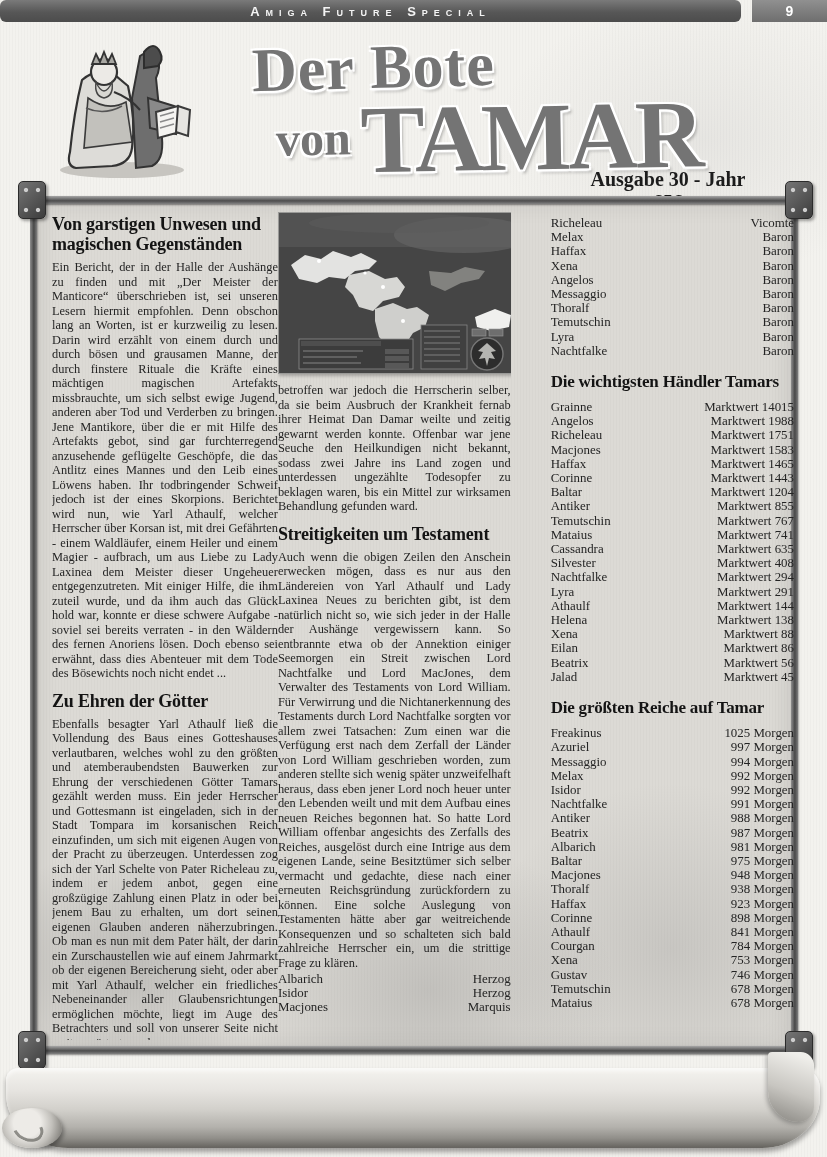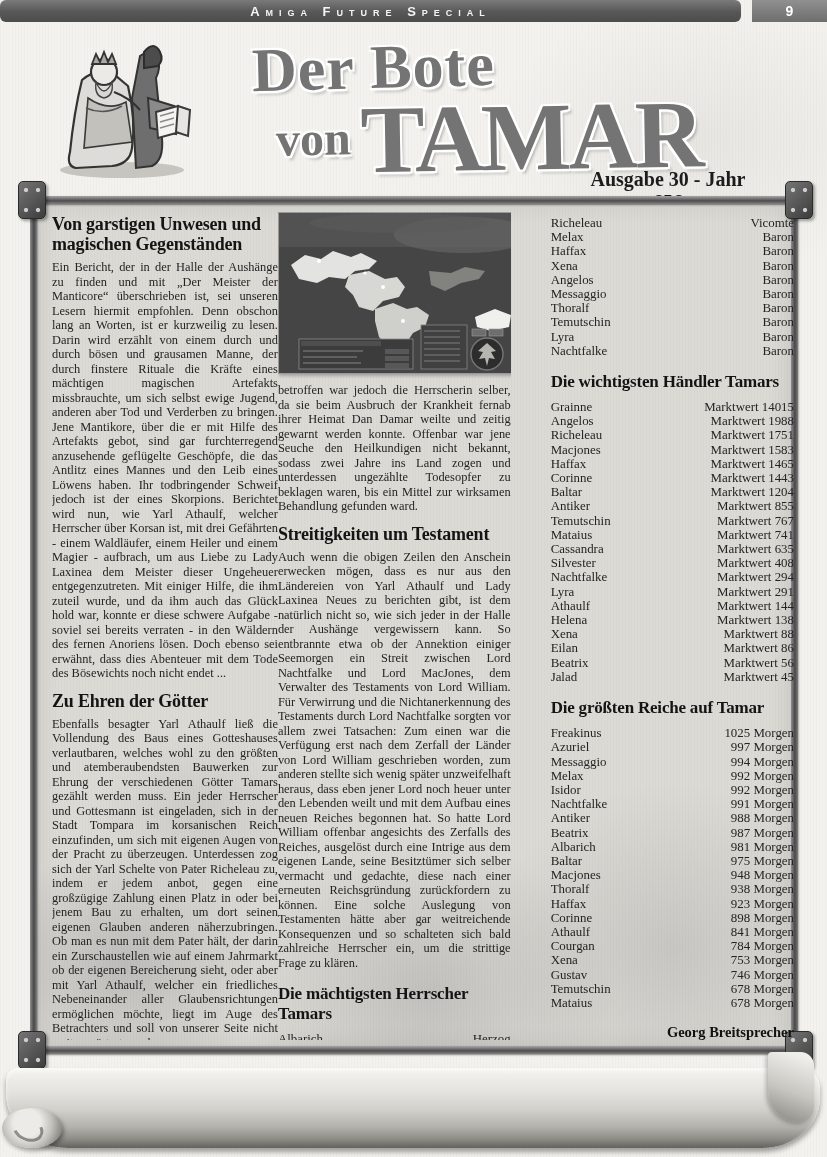--- a/index.html
+++ b/index.html
@@ -211,21 +211,20 @@
 
       <rect x="193" y="116" width="14" height="7" fill="#6e6e6e" stroke="#999" stroke-width="0.6"></rect>
       <rect x="210" y="116" width="14" height="7" fill="#6e6e6e" stroke="#999" stroke-width="0.6"></rect>
 
       <circle cx="208" cy="141" r="16" fill="#2d2d2d" stroke="#777" stroke-width="1.4"></circle>
       <path d="M208 130 l-9 8 5 1 -4 7 6 -1 2 8 2 -8 6 1 -4 -7 5 -1 z" fill="#b5b5b2"></path>
     </svg>
     <p class="body-text">betroffen war jedoch die Herrscherin selber, da sie beim Ausbruch der Krankheit fernab ihrer Heimat Dan Damar weilte und zeitig gewarnt werden konnte. Offenbar war jene Seuche den Heilkundigen nicht bekannt, sodass zwei Jahre ins Land zogen und unterdessen ungezählte Todesopfer zu beklagen waren, bis ein Mittel zur wirksamen Behandlung gefunden ward.</p>
     <div class="art-head">Streitigkeiten um Testament</div>
     <p class="body-text">Auch wenn die obigen Zeilen den Anschein erwecken mögen, dass es nur aus den Ländereien von Yarl Athaulf und Lady Laxinea Neues zu berichten gibt, ist dem natürlich nicht so, wie sich jeder in der Halle der Aushänge vergewissern kann. So entbrannte etwa ob der Annektion einiger Seemorgen ein Streit zwischen Lord Nachtfalke und Lord MacJones, dem Verwalter des Testaments von Lord William. Für Verwirrung und die Nichtanerkennung des Testaments durch Lord Nachtfalke sorgten vor allem zwei Tatsachen: Zum einen war die Verfügung erst nach dem Zerfall der Länder von Lord William geschrieben worden, zum anderen stellte sich wenig später unzweifelhaft heraus, dass eben jener Lord noch heuer unter den Lebenden weilt und mit dem Aufbau eines neuen Reiches begonnen hat. So hatte Lord William offenbar angesichts des Zerfalls des Reiches, ausgelöst durch eine Intrige aus dem eigenen Lande, seine Besitztümer sich selber vermacht und gedachte, diese nach einer erneuten Reichsgründung zurückfordern zu können. Eine solche Auslegung von Testamenten hätte aber gar weitreichende Konsequenzen und so schalteten sich bald zahlreiche Herrscher ein, um die strittige Frage zu klären.</p>
-    <div class="list-head">Die mächtigsten Herrscher Tamars</div>
     <div>
 
         <div class="lrow">
           <span class="n">Albarich</span>
           <span class="v">Herzog</span>
         </div>
 
         <div class="lrow">
           <span class="n">Isidor</span>
           <span class="v">Herzog</span>
@@ -491,15 +490,14 @@
         <div class="lrow">
           <span class="n">Temutschin</span>
           <span class="v">678 Morgen</span>
         </div>
 
         <div class="lrow">
           <span class="n">Mataius</span>
           <span class="v">678 Morgen</span>
         </div>
       </div>
-    <div class="byline">Georg Breitsprecher</div>
   </div>
 </div>
 
 </body></html>

